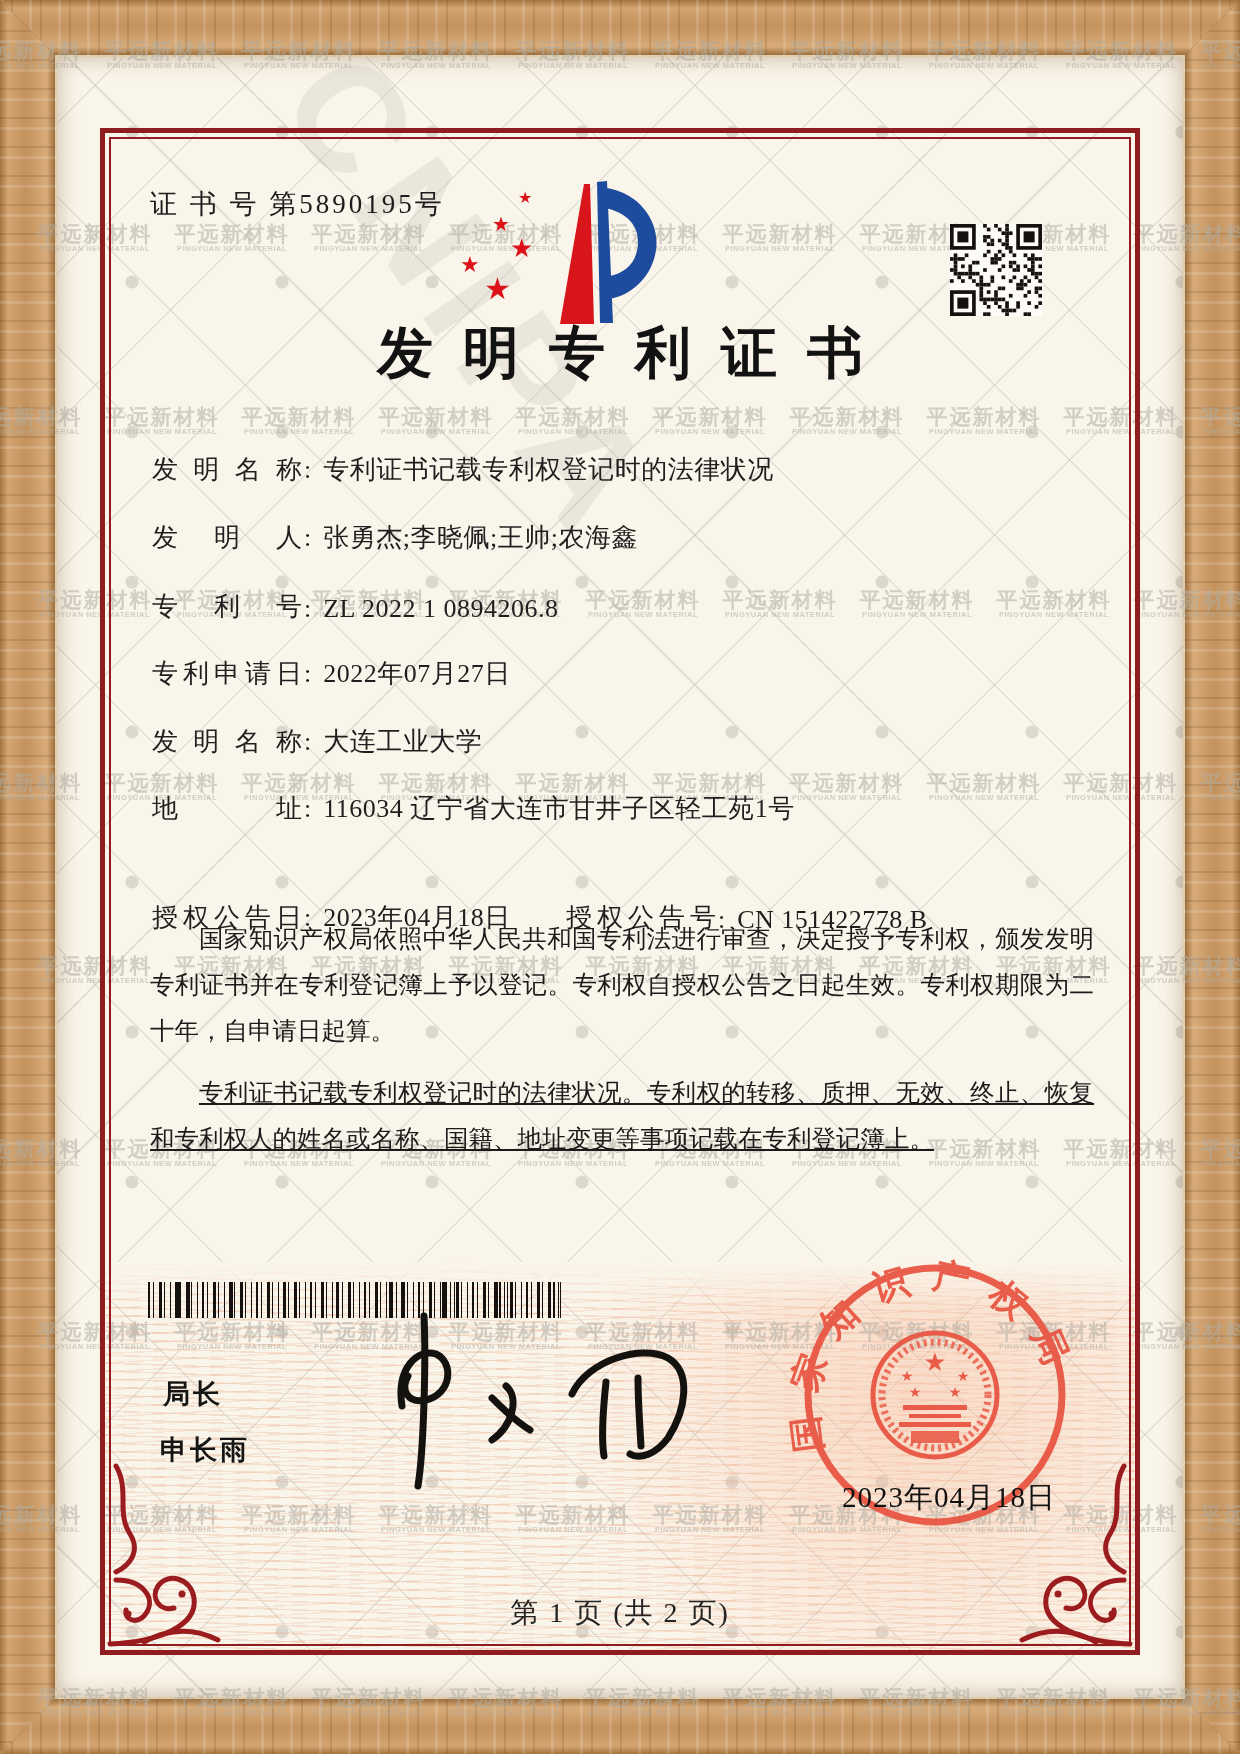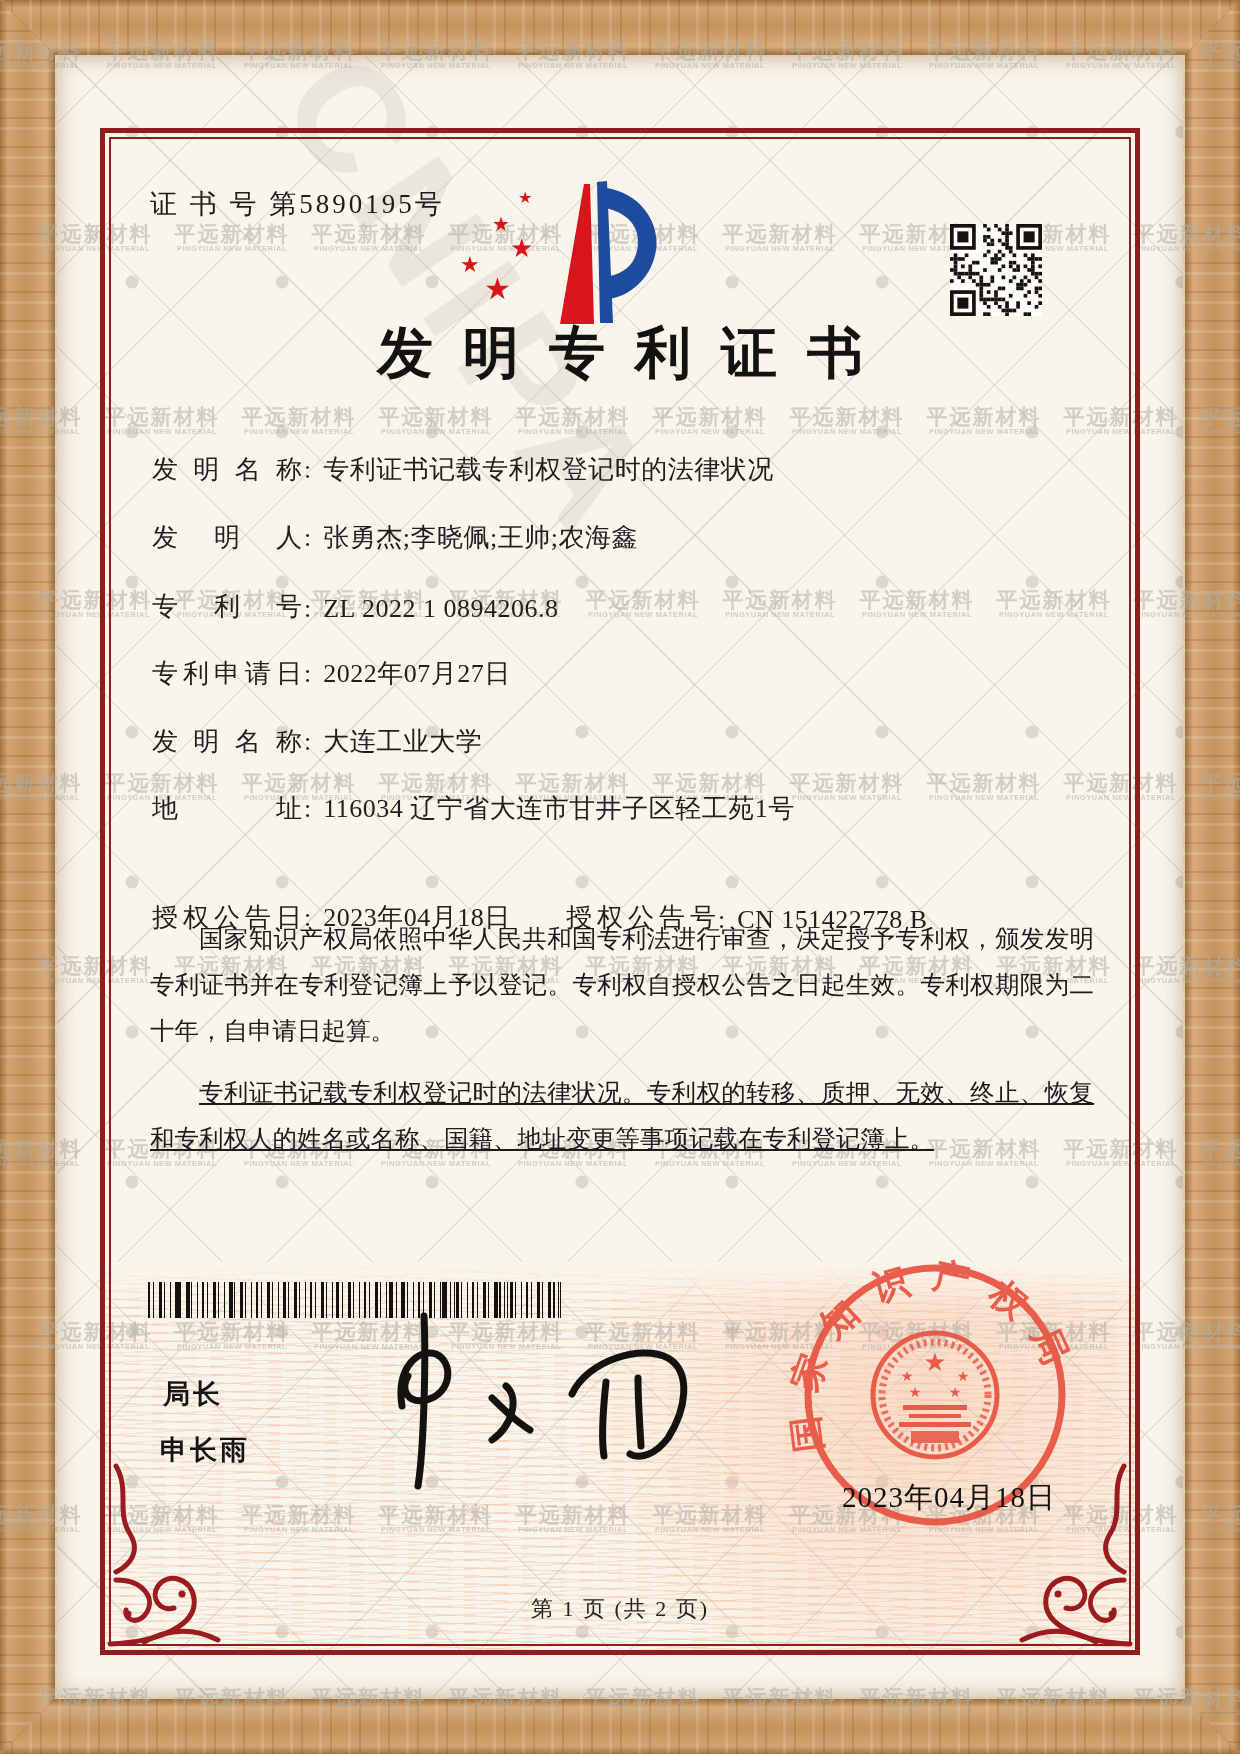--- a/index.html
+++ b/index.html
@@ -96,21 +96,21 @@
   .signature{position:absolute;left:320px;top:1298px;width:420px;height:195px;}
 
   .seal{position:absolute;left:785px;top:1247px;width:300px;height:300px;opacity:.93;}
   .seal-date{position:absolute;left:842px;top:1478px;width:220px;font-size:29px;color:#111;letter-spacing:1px;}
 
   .flourish{position:absolute;width:122px;height:190px;}
   .flourish-br{left:1012px;top:1458px;}
   .flourish-bl{left:106px;top:1458px;transform:scaleX(-1);}
 
   .page-footer{position:absolute;left:100px;top:1594px;width:1040px;text-align:center;
-    font-size:22px;color:#222;letter-spacing:2px;}
+    font-size:28px;color:#222;letter-spacing:2px;}
   .cont-note{position:absolute;left:0;top:1660px;width:1240px;text-align:center;
     font-size:28px;color:#2a2a2a;letter-spacing:8px;}
 
   
   .logo{position:absolute;left:452px;top:178px;width:210px;height:152px;}
   .logo .star{position:absolute;color:#dd1218;line-height:1;}
   .logo svg{position:absolute;left:84px;top:0;}
 </style>
 </head>
 <body>

